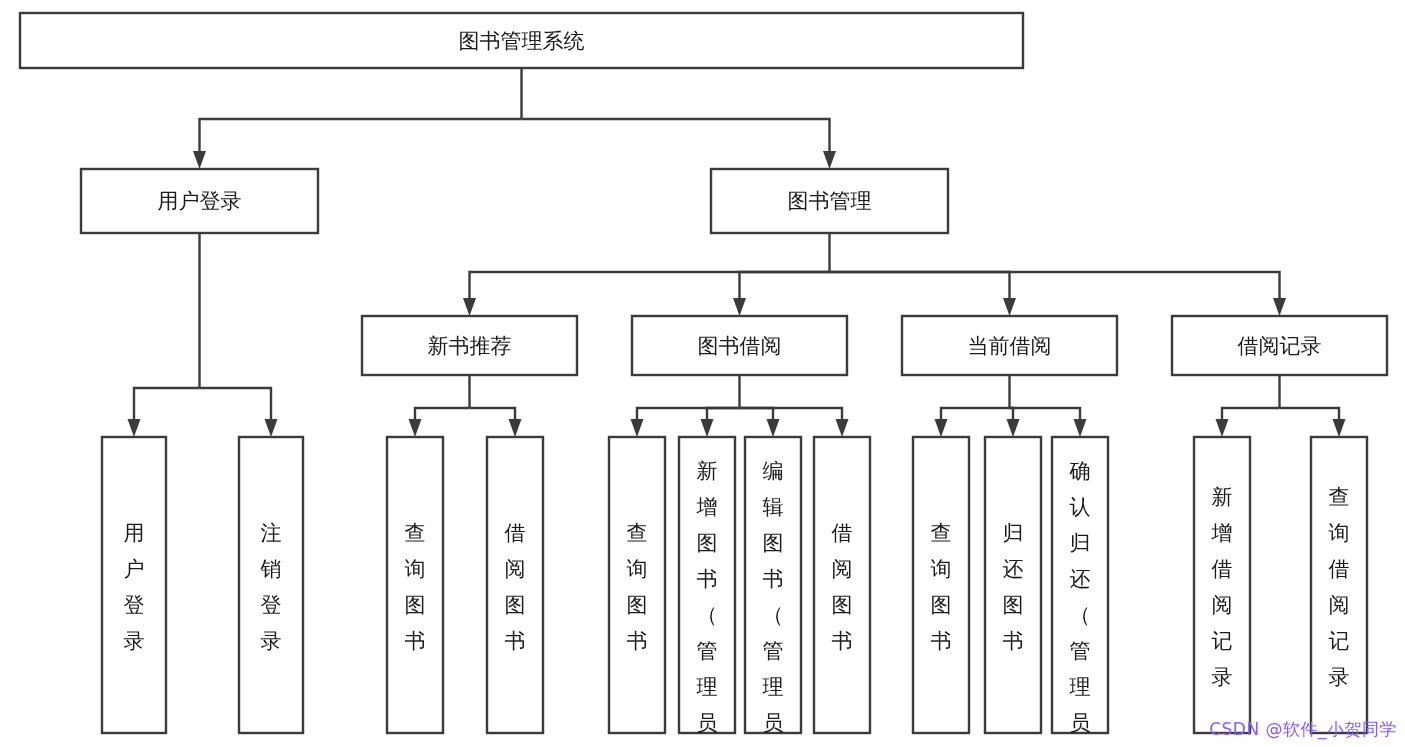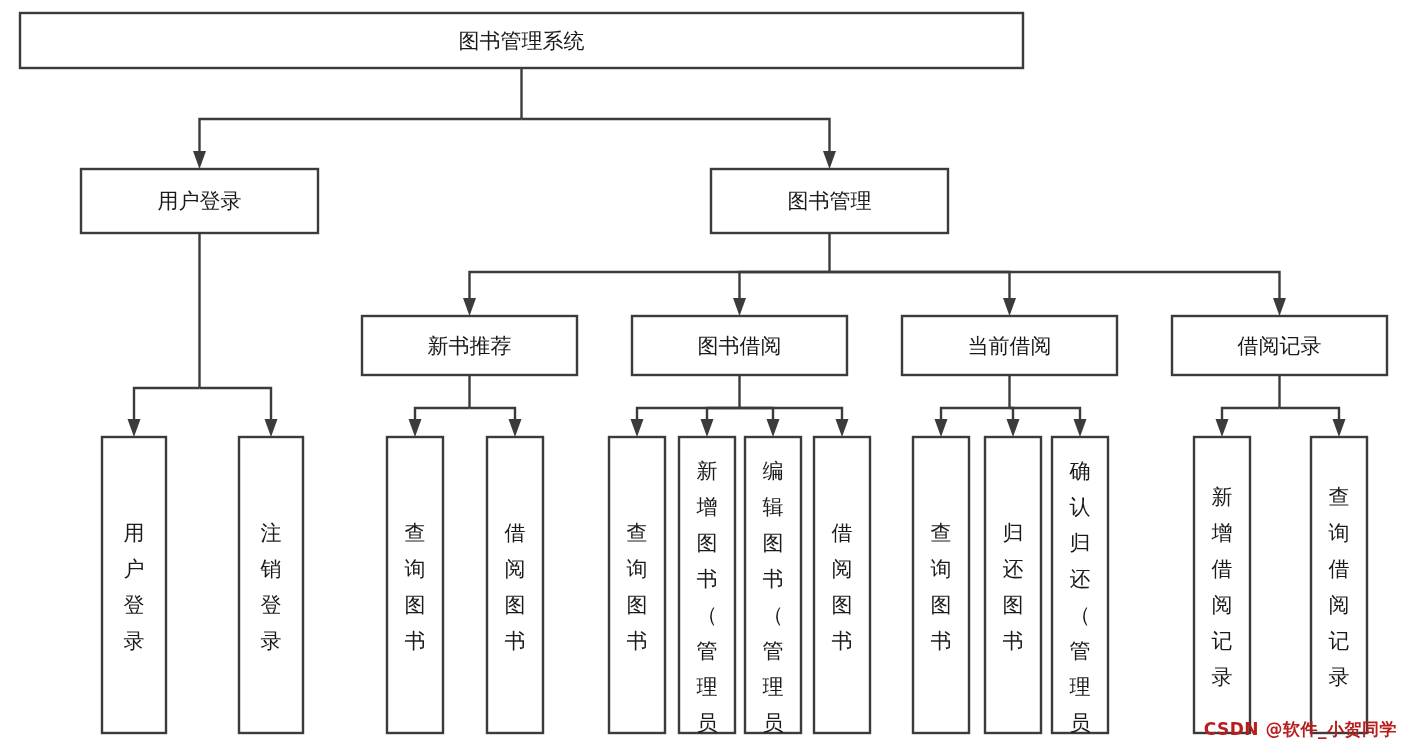--- a/index.html
+++ b/index.html
@@ -55,25 +55,24 @@
     font-family: "DejaVu Sans", "Liberation Sans", sans-serif;
     font-size: 21px;
     text-anchor: middle;
   }
   .watermark {
     position: absolute;
     right: 8px;
     bottom: 6px;
     font-family: "DejaVu Sans", "Liberation Sans", sans-serif;
     font-size: 17px;
-    color: #b91c1c;
+    color: #8b5cf6;
     white-space: nowrap;
     letter-spacing: 0.5px;
     pointer-events: none;
-    font-weight: bold;
   }
 </style>
 </head>
 <body>
 
 <div id="diagram-root">
   <svg id="tree-svg" viewBox="0 0 1405 747">
     <g id="edge-layer">
         <path class="connector" d="M 521.5 68 L 521.5 119"></path>
         <path class="connector" d="M 521.5 119 L 199.5 119 L 199.5 151"></path>

